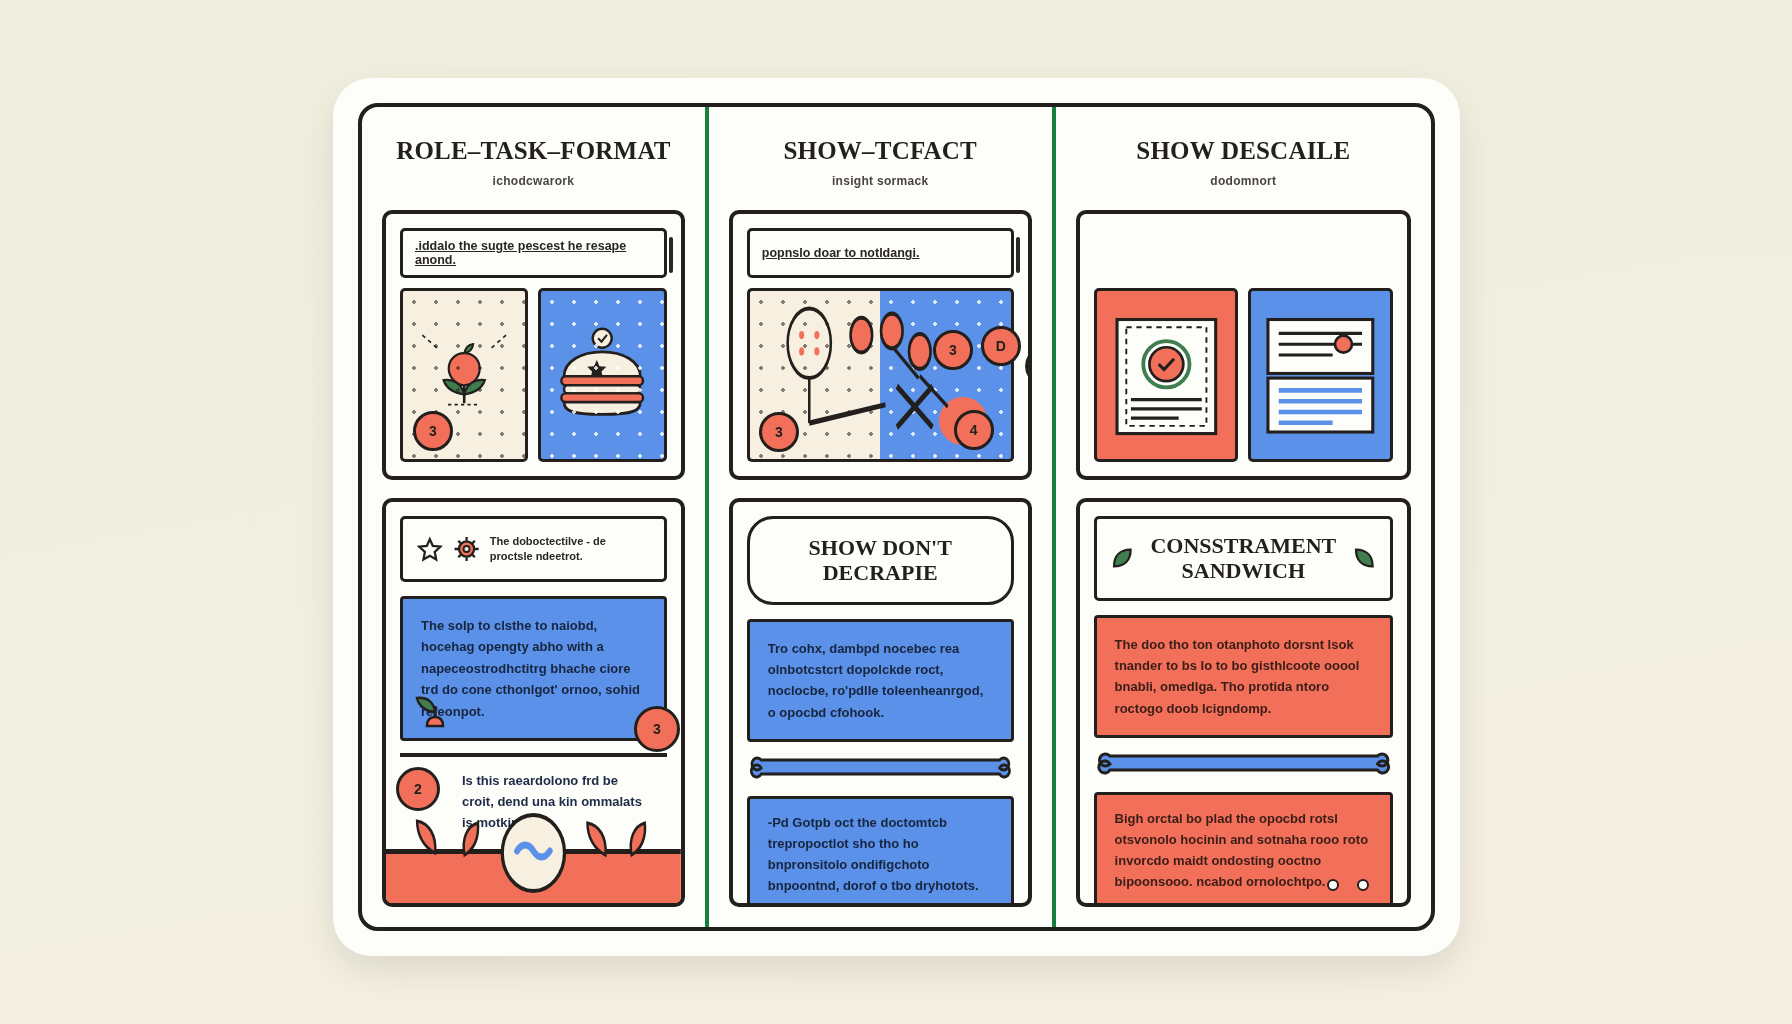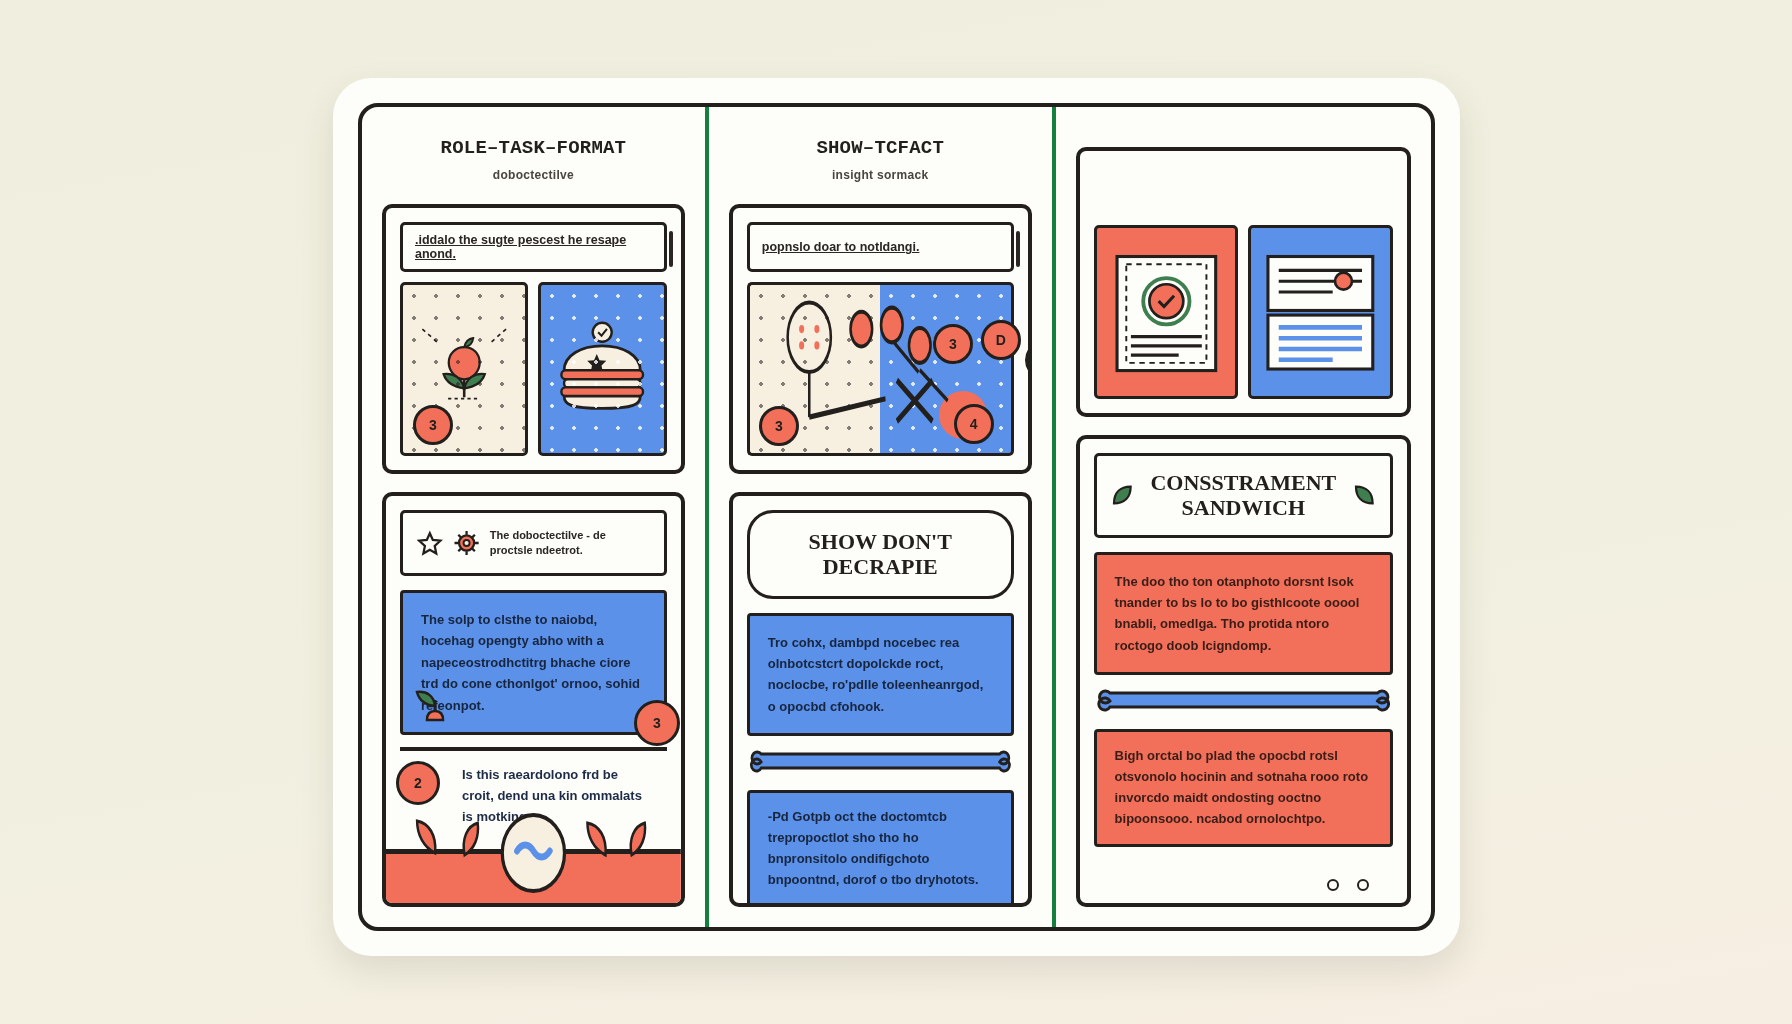--- a/index.html
+++ b/index.html
@@ -23,22 +23,22 @@
     display:flex;
   }
   .col{
     position:relative;flex:1;display:flex;flex-direction:column;
     padding:18px 20px 20px;
   }
   .col + .col{border-left:4px solid #15803d;}
 
   .col-head{text-align:center;margin-top:12px;}
   .col-title{
-    font-family:Liberation Mono, monospace;
-    font-weight:bold;font-size:19px;color:#221f1c;letter-spacing:.2px;
+    font-family:Liberation Serif, serif;
+    font-weight:bold;font-size:25px;color:#221f1c;letter-spacing:.2px;
   }
   .col-sub{
     font-size:12px;font-weight:bold;color:#4a463f;margin-top:9px;
     letter-spacing:.3px;
   }
 
   
   .card{
     border:4px solid #221f1c;border-radius:10px;position:relative;
     overflow:hidden;background:#fdfdfa;
@@ -106,21 +106,21 @@
 </head>
 <body>
 
 <div class="stage">
   <div class="board">
     <div class="board-inner">
 
       <div class="col">
         <div class="col-head">
           <div class="col-title">ROLE–TASK–FORMAT</div>
-          <div class="col-sub">doboctectilve</div>
+          <div class="col-sub">ichodcwarork</div>
         </div>
 
         <div class="card top">
           <div class="banner">
             <span>.iddalo the sugte pescest he resape anond.</span>
             <span class="tick"></span>
           </div>
           <div class="panes">
             <div class="pane cream">
               <div class="dots"></div>
@@ -252,20 +252,24 @@
               <path d="M16 4a6 6 0 100 8 6 6 0 100 6H284a6 6 0 100-6 6 6 0 100-8z" fill="#5b91e8" stroke="#221f1c" stroke-width="3"></path>
             </svg>
           </div>
           <div class="tail-block" style="background:#5b91e8;border:3px solid #221f1c;border-radius:4px;color:#17253f;margin-bottom:16px;">
             <span>-Pd Gotpb oct the doctomtcb trepropoctlot sho tho ho bnpronsitolo ondifigchoto bnpoontnd, dorof o tbo dryhotots.</span>
           </div>
         </div>
       </div>
 
       <div class="col">
+        <div class="col-head">
+          <div class="col-title">SHOW DESCAILE</div>
+          <div class="col-sub">dodomnort</div>
+        </div>
 
         <div class="card top">
           <div class="panes">
             <div class="pane coral">
               <svg width="100%" height="100%" viewBox="0 0 180 160">
                 <rect x="26" y="8" width="128" height="148" fill="#fdfdfa" stroke="#221f1c" stroke-width="4"></rect>
                 <rect x="38" y="18" width="104" height="128" fill="none" stroke="#221f1c" stroke-width="2.5" stroke-dasharray="7 6"></rect>
                 <circle cx="90" cy="66" r="30" fill="none" stroke="#3f7f4f" stroke-width="5"></circle>
                 <circle cx="90" cy="66" r="22" fill="#f2705a" stroke="#221f1c" stroke-width="3.5"></circle>
                 <path d="M80 66l7 7 13-14" stroke="#221f1c" stroke-width="4" fill="none"></path>

